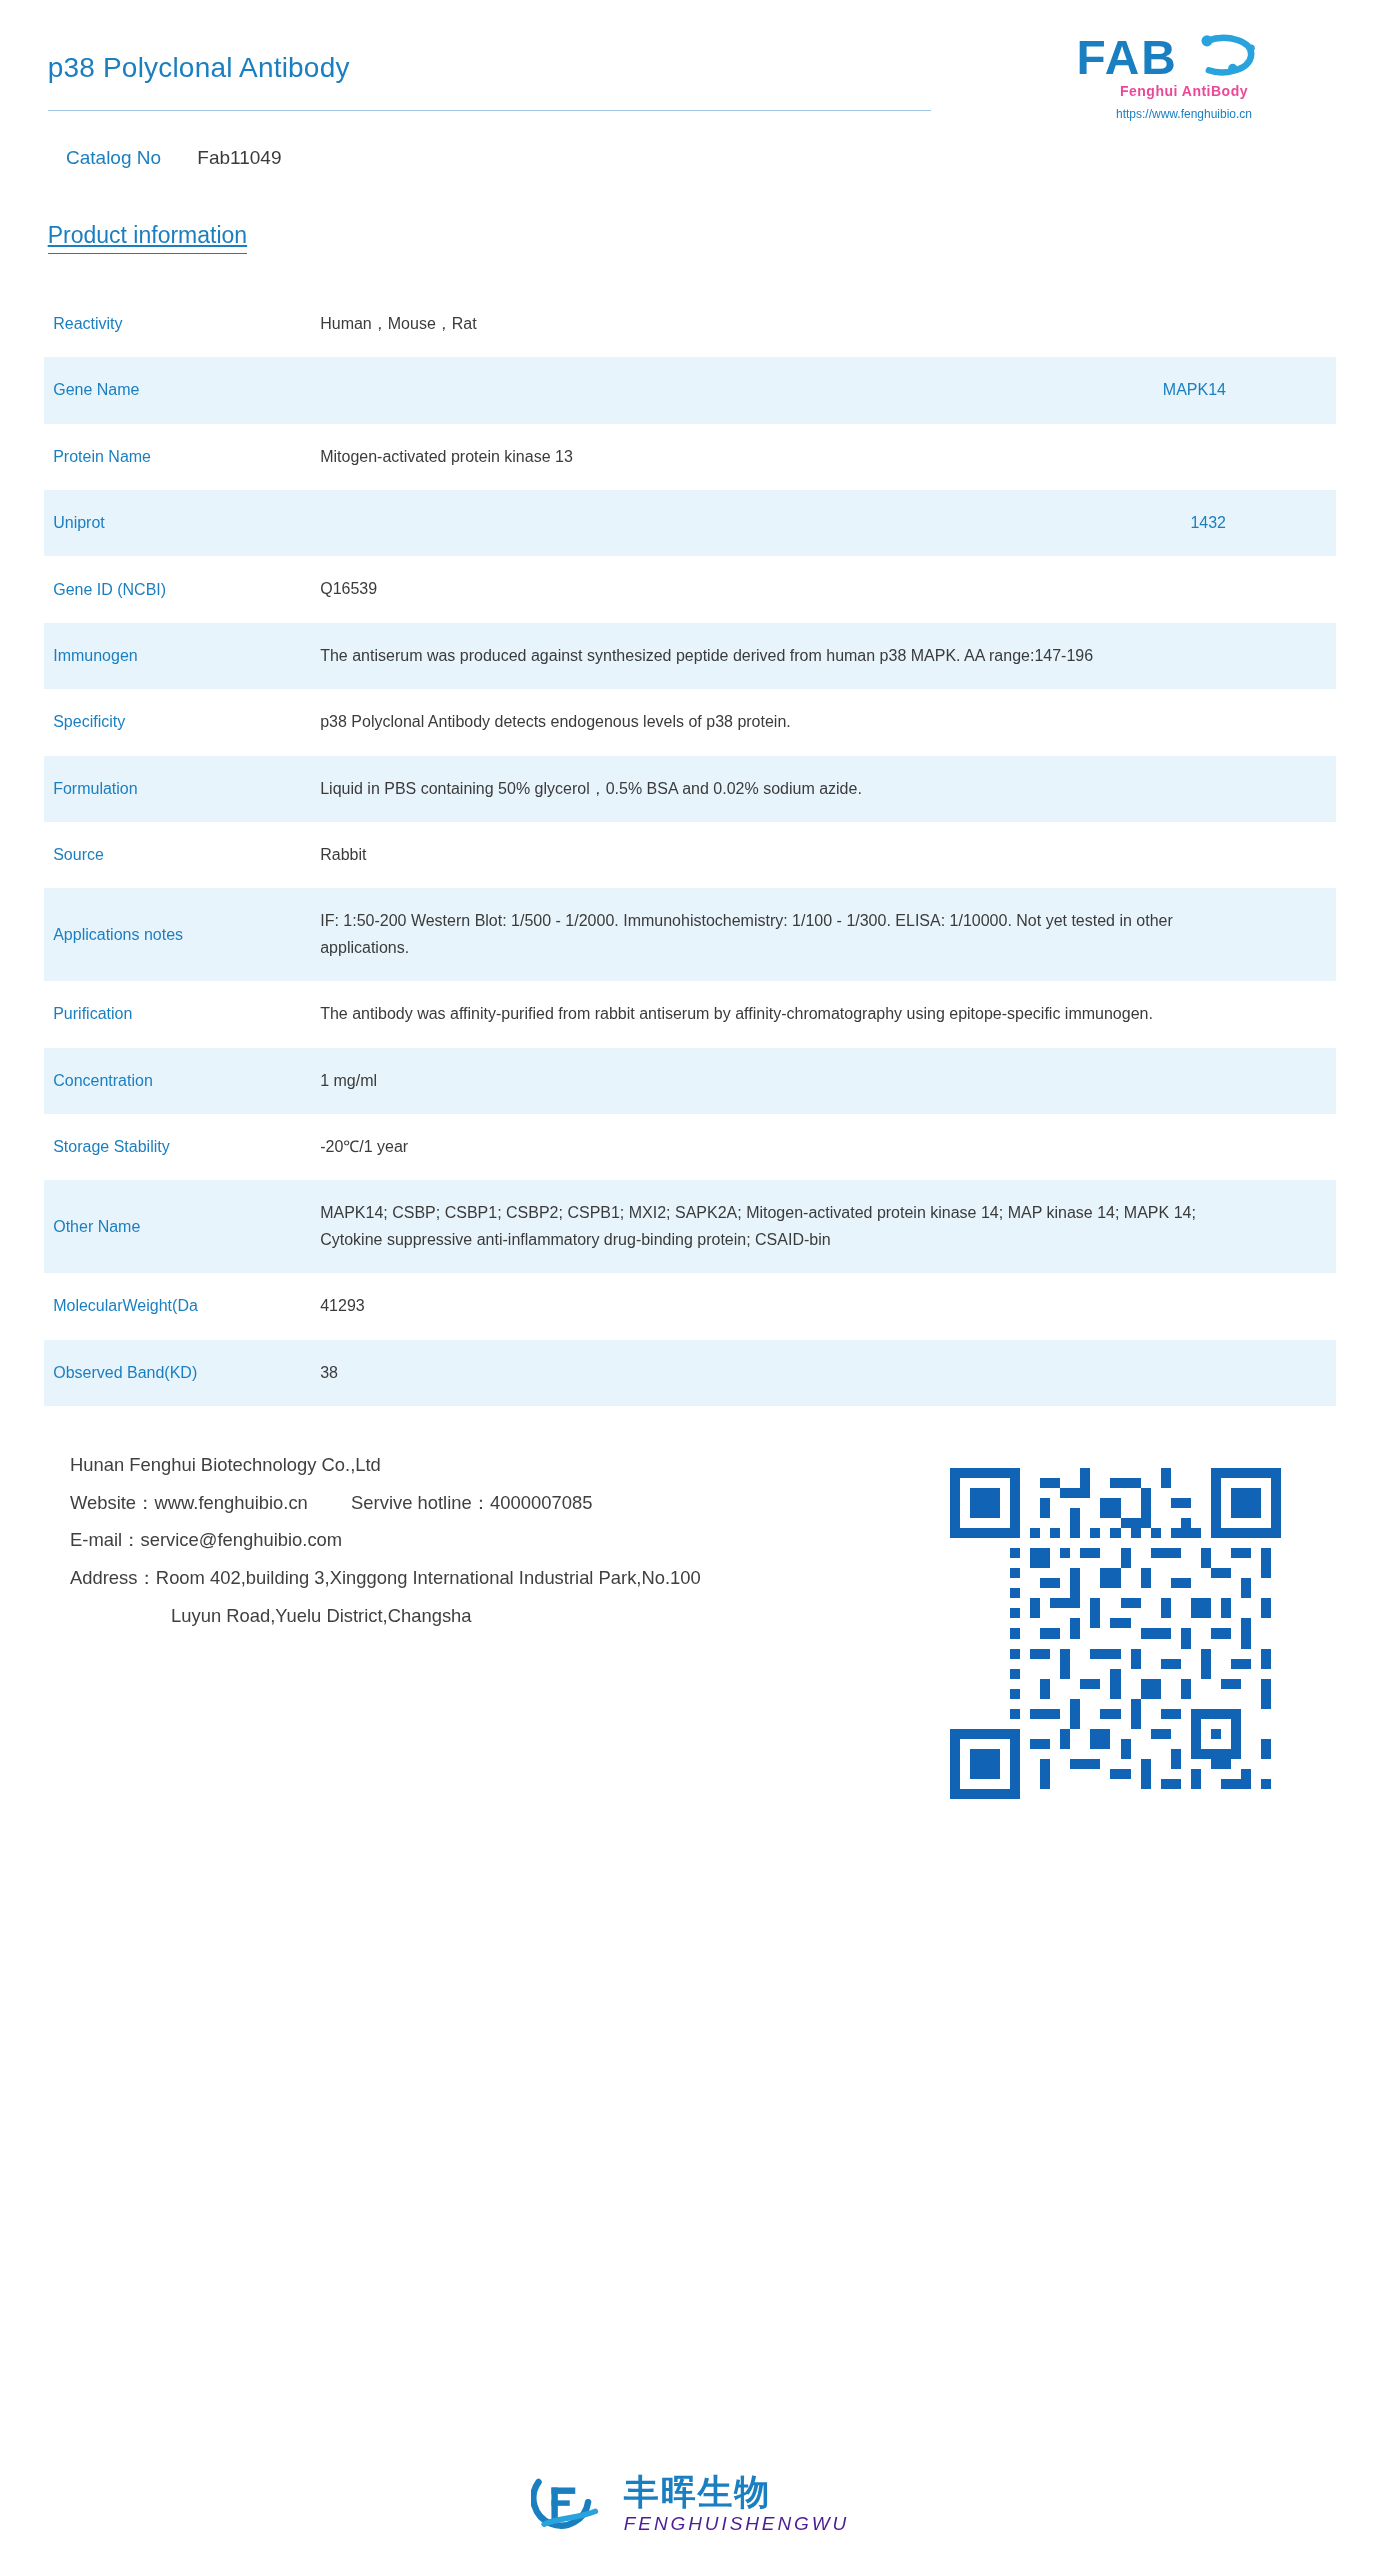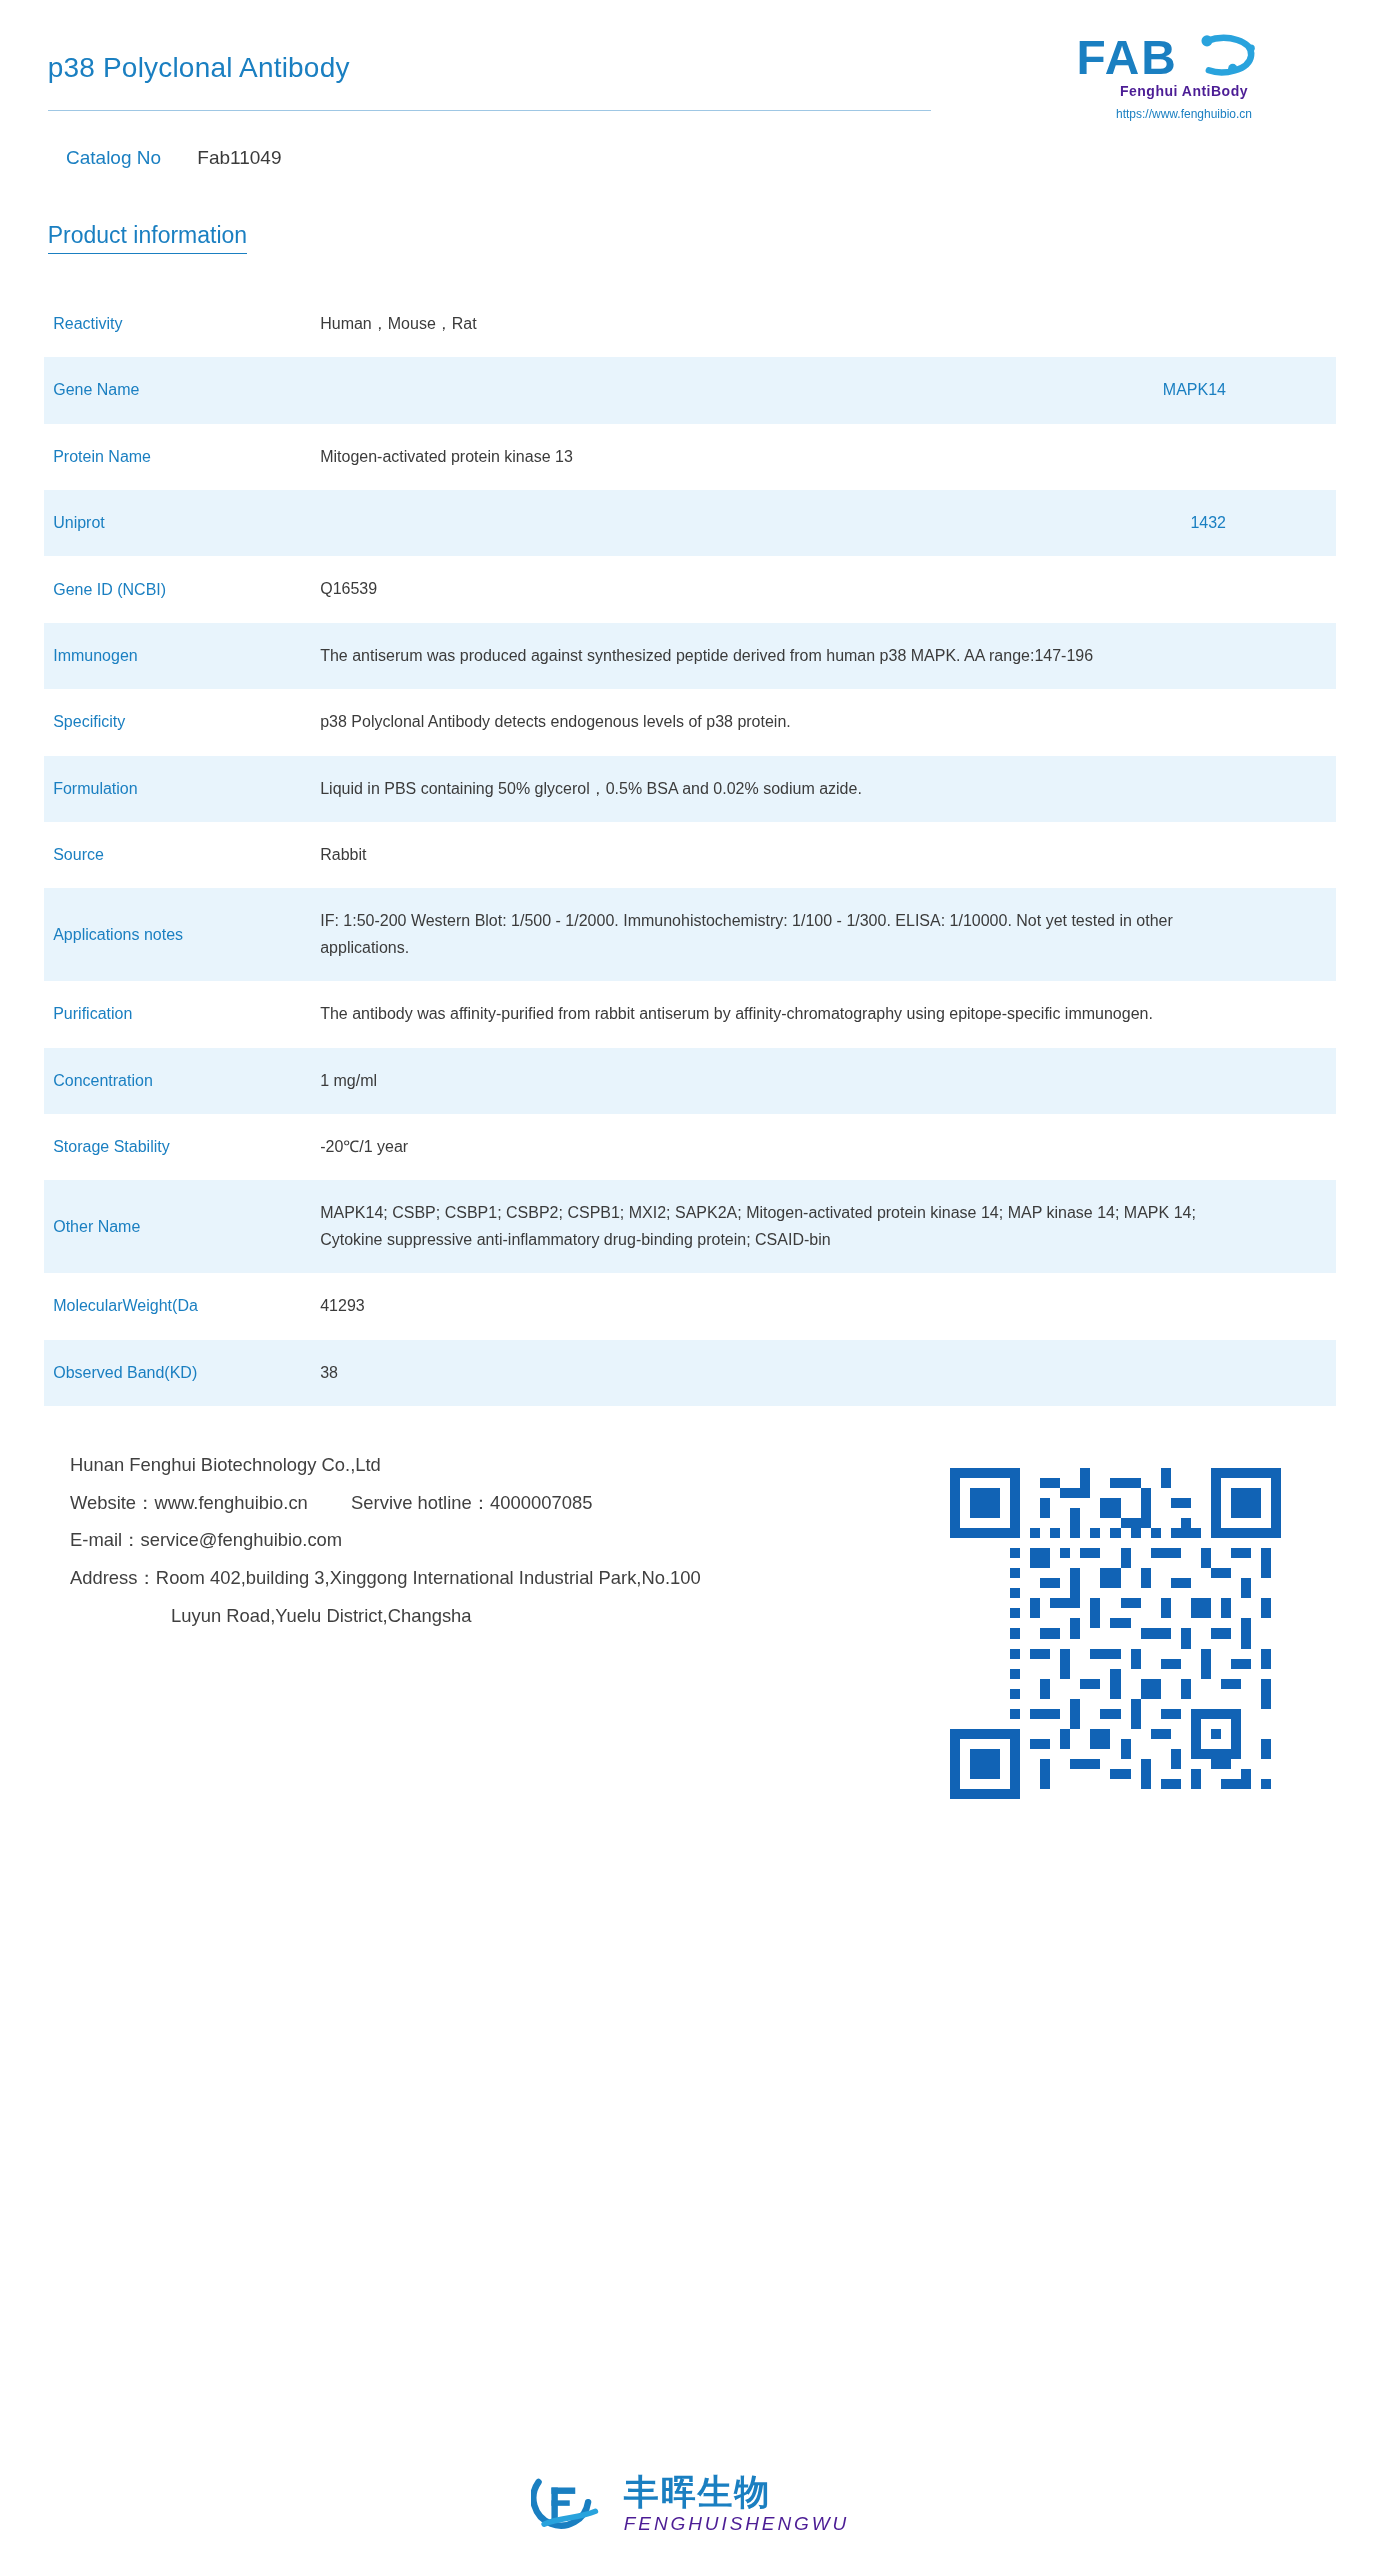--- a/index.html
+++ b/index.html
@@ -51,21 +51,21 @@
     top: 28px;
     width: 304px;
     text-align: center;
   }
   .logo-mark {
     display: block;
     margin: 0 auto;
   }
   .logo-sub {
     font-size: 14px;
-    color: #4c1d95;
+    color: #ec4899;
     letter-spacing: 0.5px;
     margin-top: -1.8px;
     font-weight: bold;
   }
   .logo-url {
     font-size: 12px;
     color: #1a7fc1;
     margin-top: 7.4px;
   }
 
@@ -89,20 +89,21 @@
 
   
   .section-heading {
     margin-top: 44px;
     margin-left: 3.7px;
     font-size: 23px;
     color: #1a7fc1;
     display: inline-block;
     border-bottom: 0.9px solid #1a7fc1;
     padding-bottom: 3.7px;
+    text-decoration: underline;
   }
 
   
   .info-table {
     margin-top: 37px;
     width: 1292px;
     border-collapse: collapse;
     table-layout: fixed;
   }
   .info-table tr.alt {

